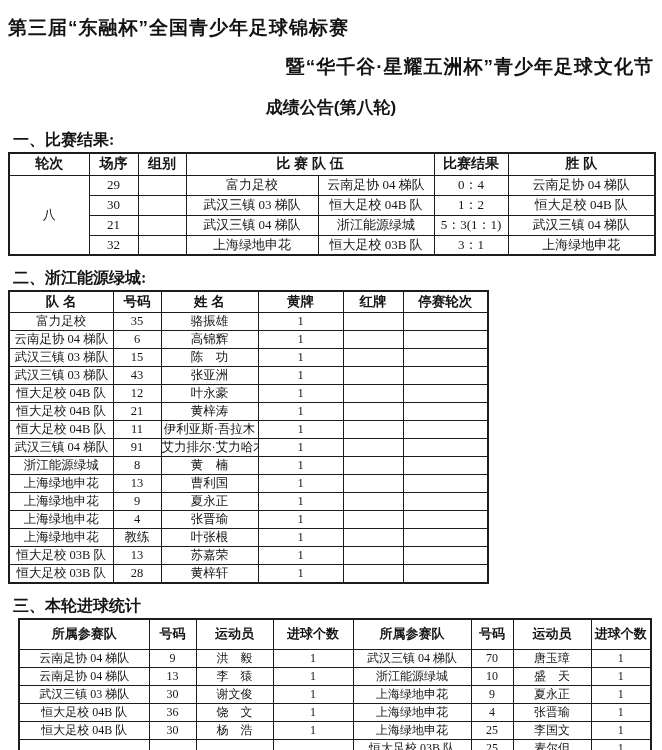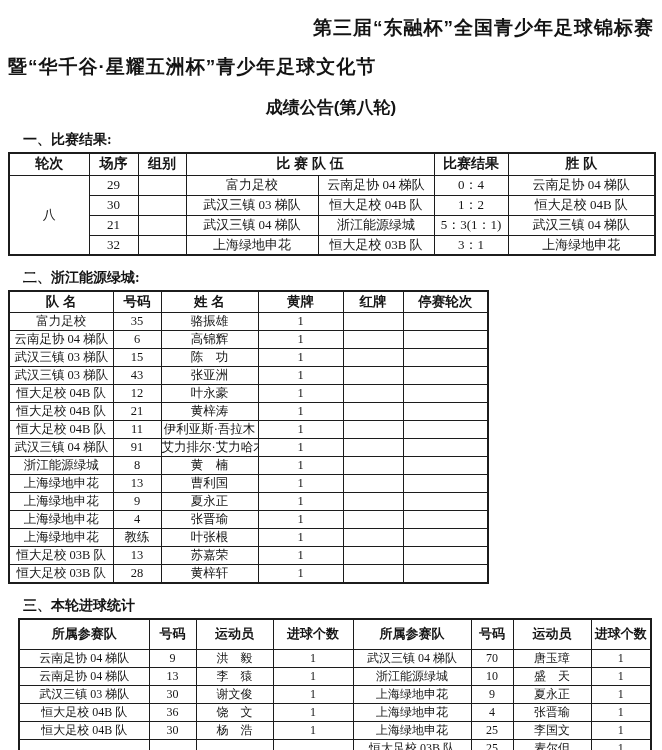--- a/index.html
+++ b/index.html
@@ -6,25 +6,25 @@
   html,body { background:#fff; }
   body {
     width:662px; height:750px; overflow:hidden;
     font-family:"Liberation Serif","DejaVu Serif",serif;
     color:#141414;
   }
   .page { position:relative; width:662px; height:750px; padding:12px 8px 0 8px; }
 
   .hd { font-family:"Liberation Sans","DejaVu Sans",sans-serif; font-weight:bold; }
 
-  .title    { text-align:right; font-size:19px; line-height:23px; margin-top:4px; letter-spacing:1px; }
-  .subtitle { text-align:left; font-size:19px; line-height:23px; margin-top:16px; letter-spacing:1px; }
+  .title    { text-align:left; font-size:19px; line-height:23px; margin-top:4px; letter-spacing:1px; }
+  .subtitle { text-align:right; font-size:19px; line-height:23px; margin-top:16px; letter-spacing:1px; }
   .announce { text-align:center; font-size:17px; line-height:21px; margin-top:19px; }
 
-  .sec-heading { font-size:14px; line-height:17px; margin-top:13px; margin-left:15px;font-family:Liberation Serif, serif; }
+  .sec-heading { font-size:16px; line-height:17px; margin-top:13px; margin-left:5px;font-family:Liberation Serif, serif; }
 
   table { border-collapse:collapse; table-layout:fixed; margin-top:4px; }
   th, td {
     border:1px solid #1c1c1c;
     text-align:center; vertical-align:middle;
     overflow:hidden; white-space:nowrap;
   }
   th { font-family:"Liberation Sans","DejaVu Sans",sans-serif; font-weight:bold; }
   table { border:2px solid #1c1c1c; }
 

